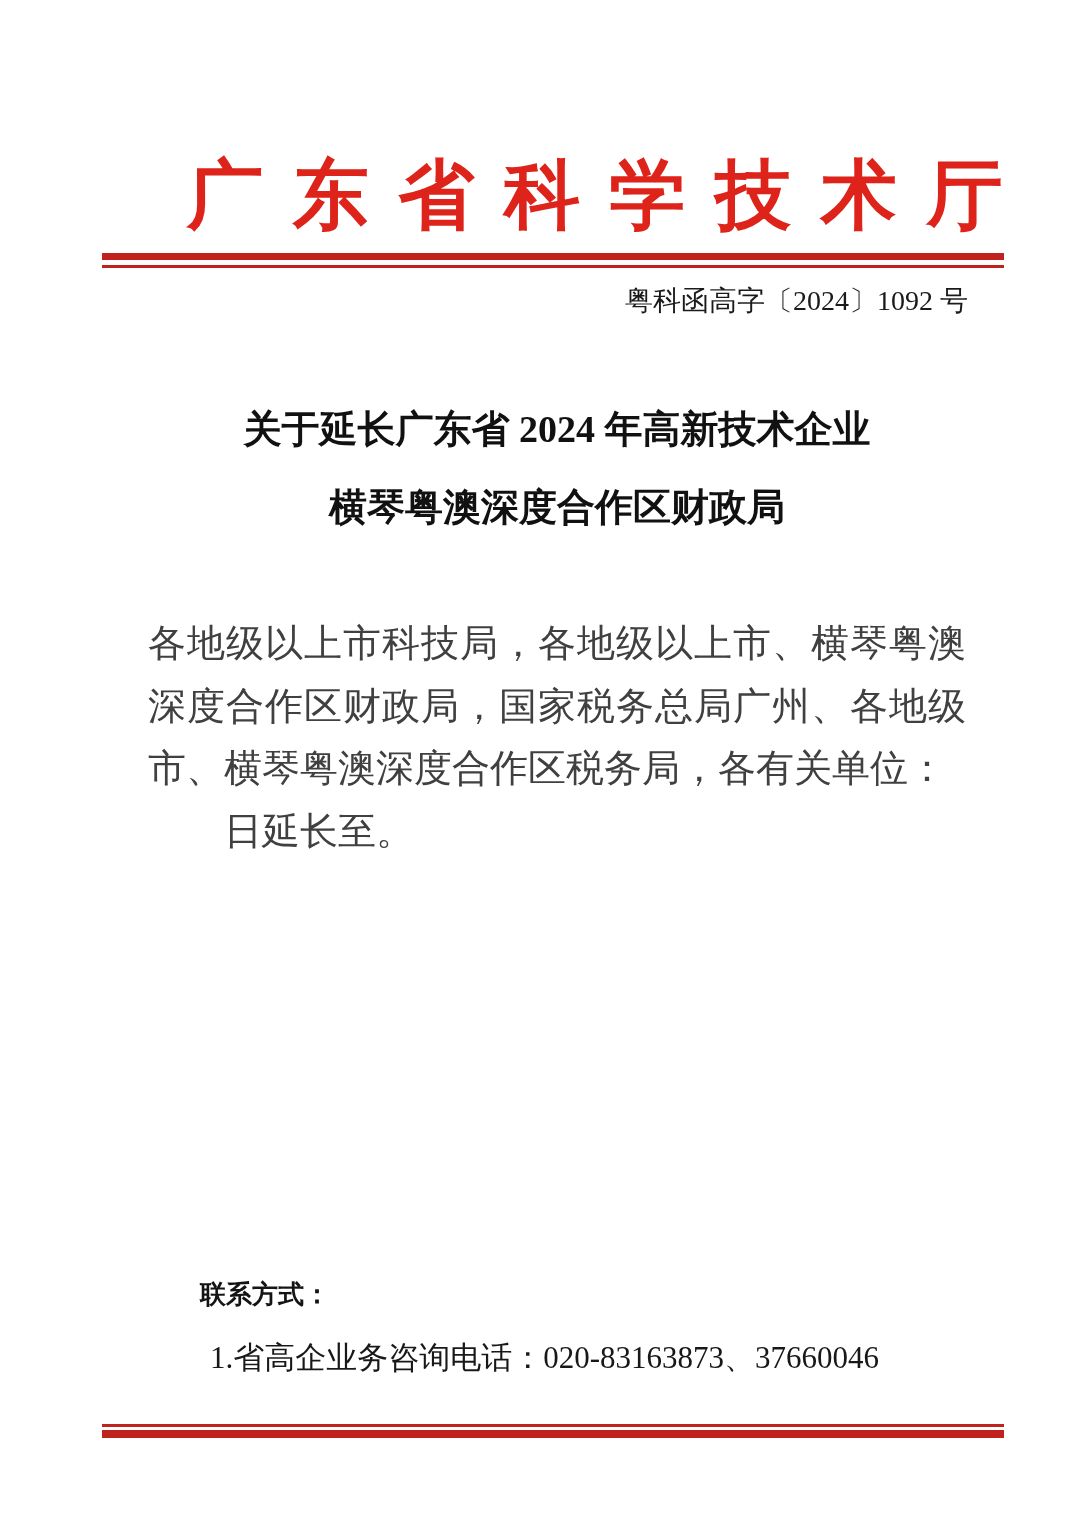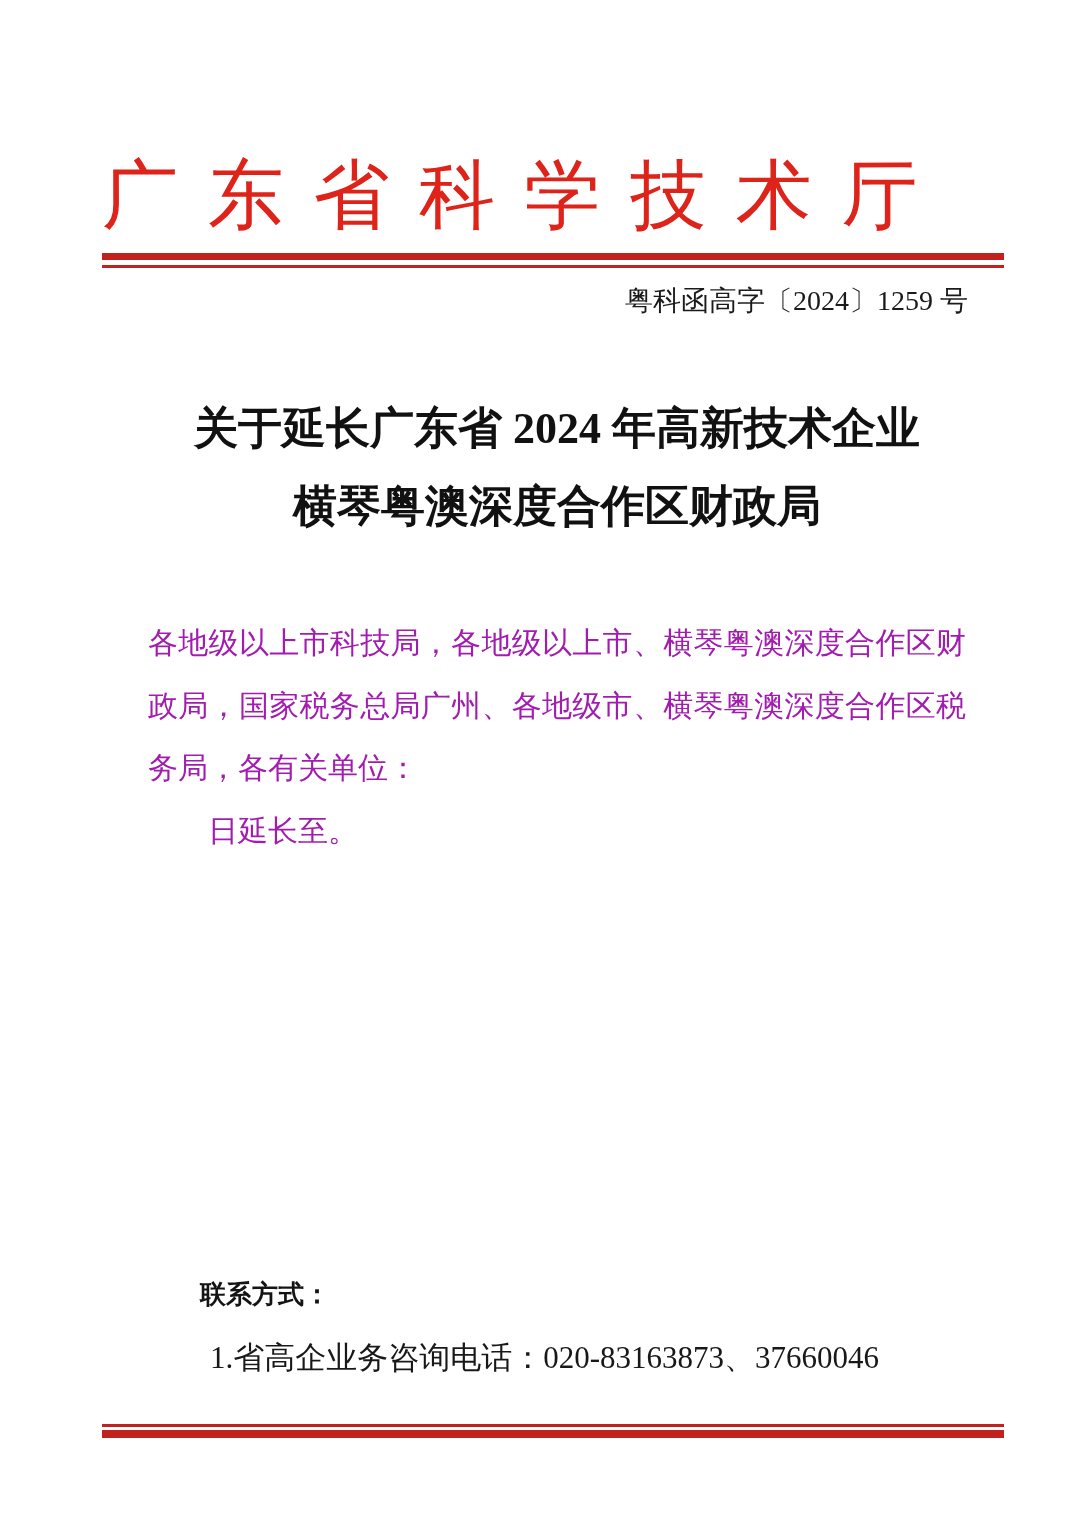--- a/index.html
+++ b/index.html
@@ -17,24 +17,24 @@
     color: #1c1c1c;
     overflow: hidden;
   }
 
   
   .agency-name {
     position: absolute;
     top: 140px;
     left: 102px;
     width: 902px;
-    text-align: left;
+    text-align: right;
     font-size: 76px;
     line-height: 110px;
-    font-weight: normal;
+    font-weight: bold;
     color: #de231a;
     word-spacing: 0.10em;
     letter-spacing: 0.02em;
     white-space: nowrap;
   }
   .rule-top {
     position: absolute;
     top: 253px;
     left: 102px;
     width: 902px;
@@ -55,36 +55,36 @@
     white-space: nowrap;
   }
 
   
   .title-block {
     position: absolute;
     top: 390px;
     left: 148px;
     width: 818px;
     text-align: center;
-    font-size: 44px;
+    font-size: 38px;
     line-height: 78px;
     font-weight: bold;
     color: #111111;
   }
 
   
   .body-text {
     position: absolute;
     top: 612px;
     left: 148px;
     width: 818px;
-    font-size: 30px;
+    font-size: 38px;
     line-height: 62.5px;
     text-align: justify;
-    color: #a21caf;
+    color: #404040;
   }
   .body-text p { margin: 0; }
   .body-text p.indent { text-indent: 2em; }
 
   
   .contact-heading {
     position: absolute;
     top: 1272px;
     left: 148px;
     width: 818px;
@@ -124,21 +124,21 @@
 <div class="page">
 
   <div class="agency-name">广 东 省 科 学 技 术 厅</div>
 
   <div class="rule-top">
     <div class="rule-thick"></div>
     <div class="rule-gap"></div>
     <div class="rule-thin"></div>
   </div>
 
-  <div class="doc-number">粤科函高字〔2024〕1259 号</div>
+  <div class="doc-number">粤科函高字〔2024〕1092 号</div>
 
   <div class="title-block">
     <div>关于延长广东省 2024 年高新技术企业</div>
     <div>横琴粤澳深度合作区财政局</div>
   </div>
 
   <div class="body-text">
     <p>各地级以上市科技局，各地级以上市、横琴粤澳深度合作区财政局，国家税务总局广州、各地级市、横琴粤澳深度合作区税务局，各有关单位：</p>
     <p class="indent">日延长至。</p>
   </div>

